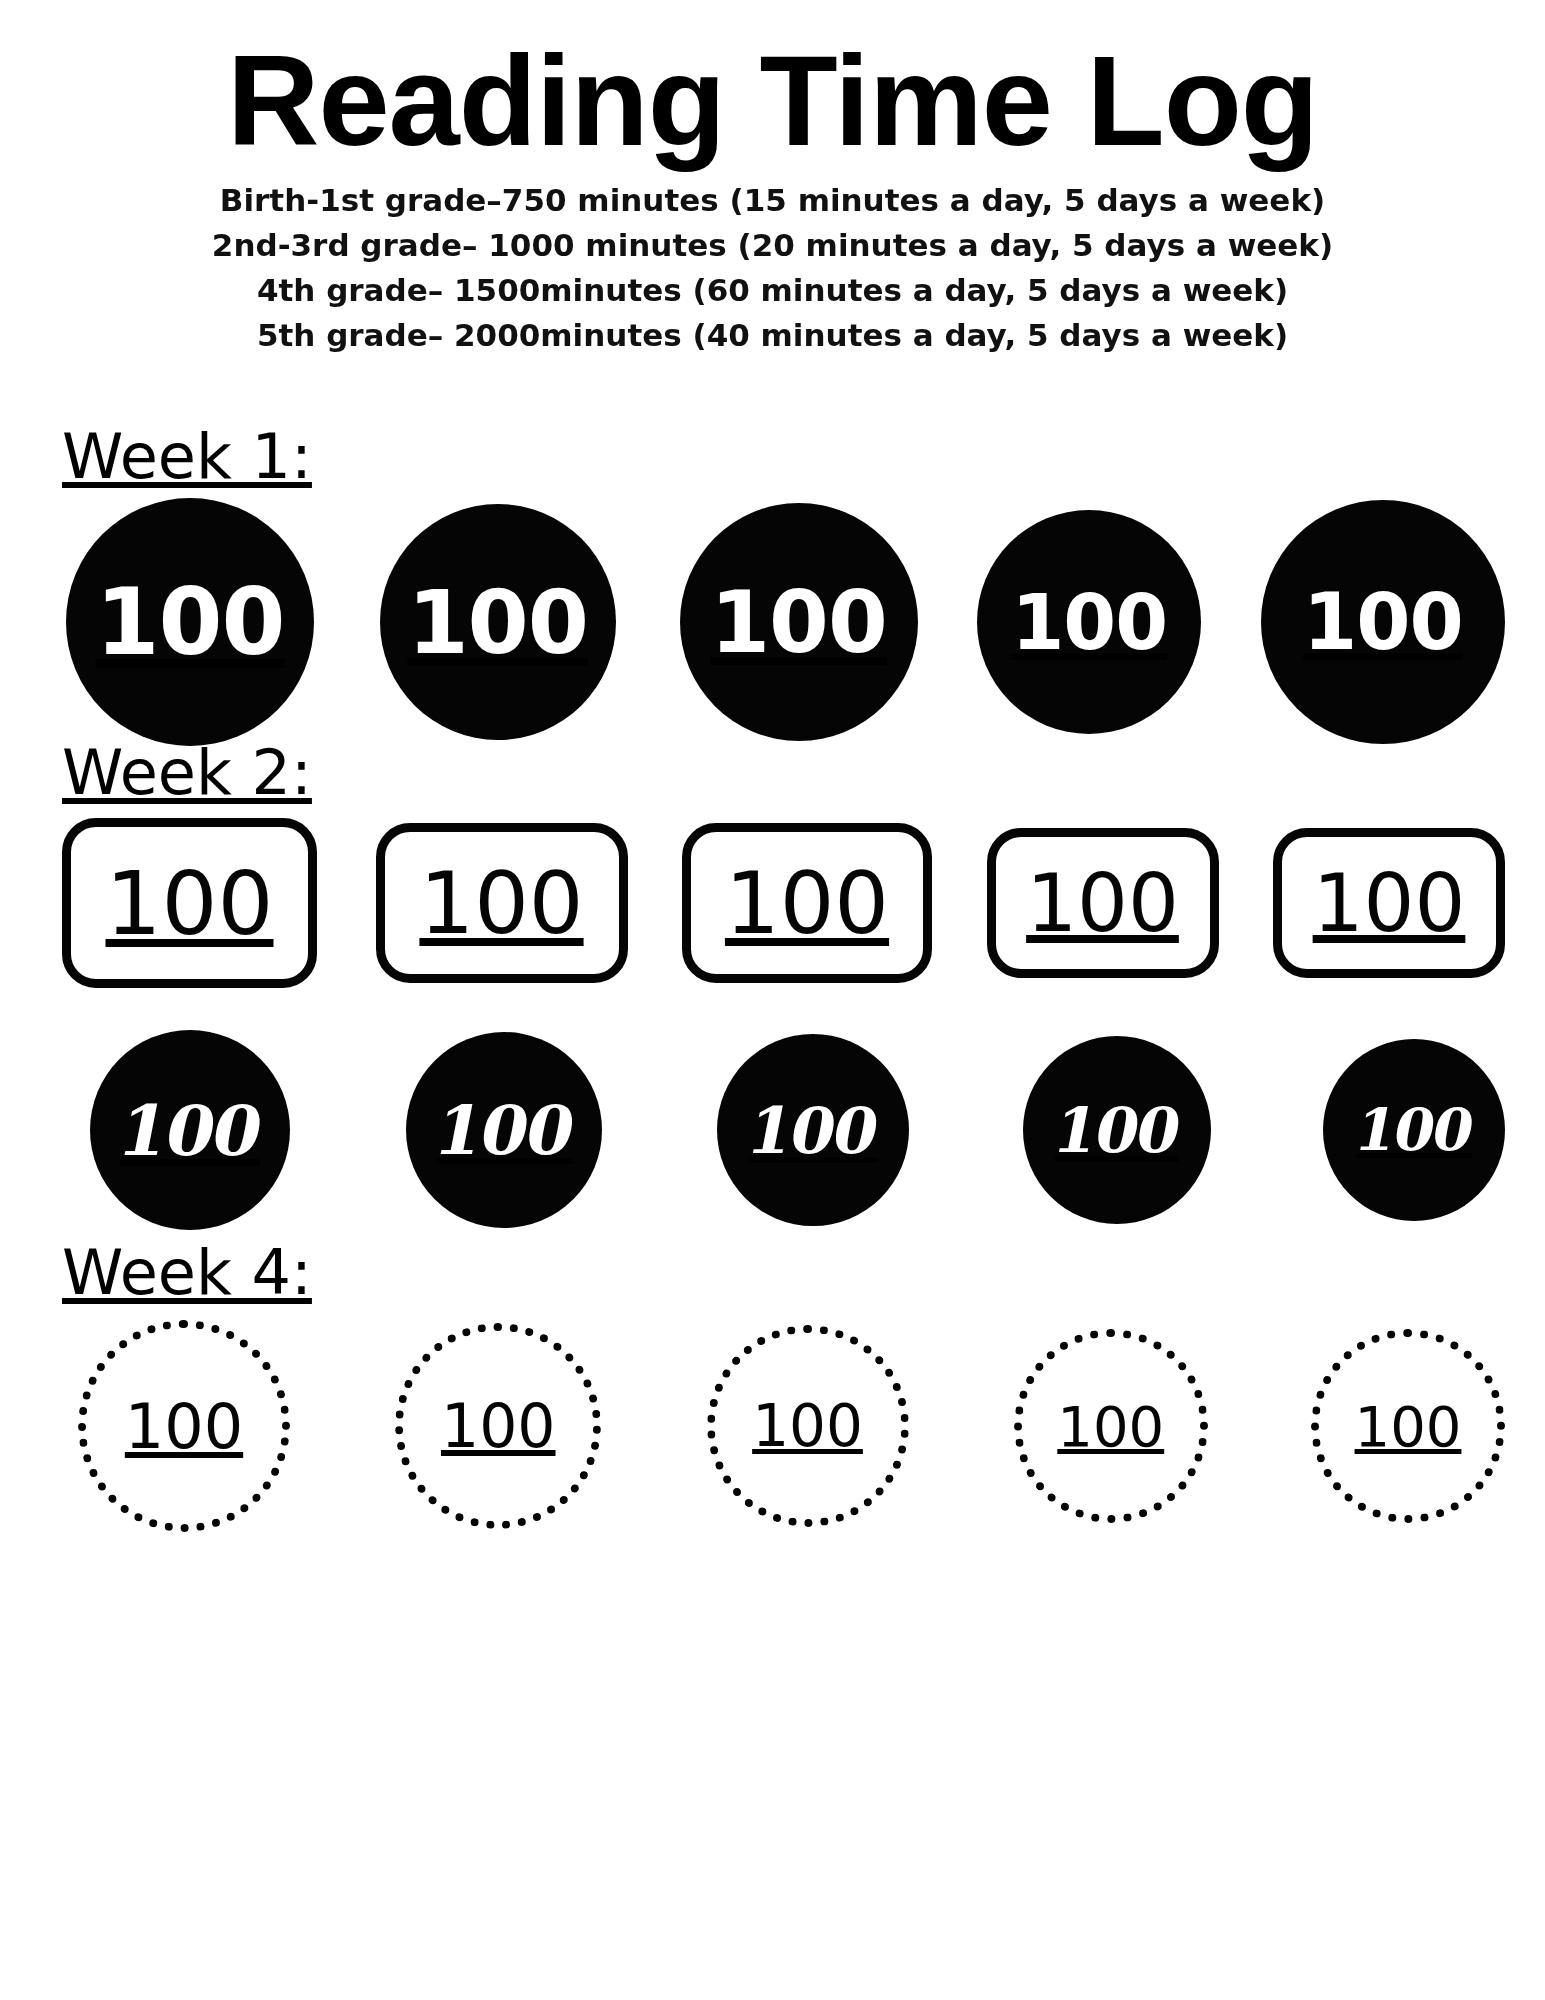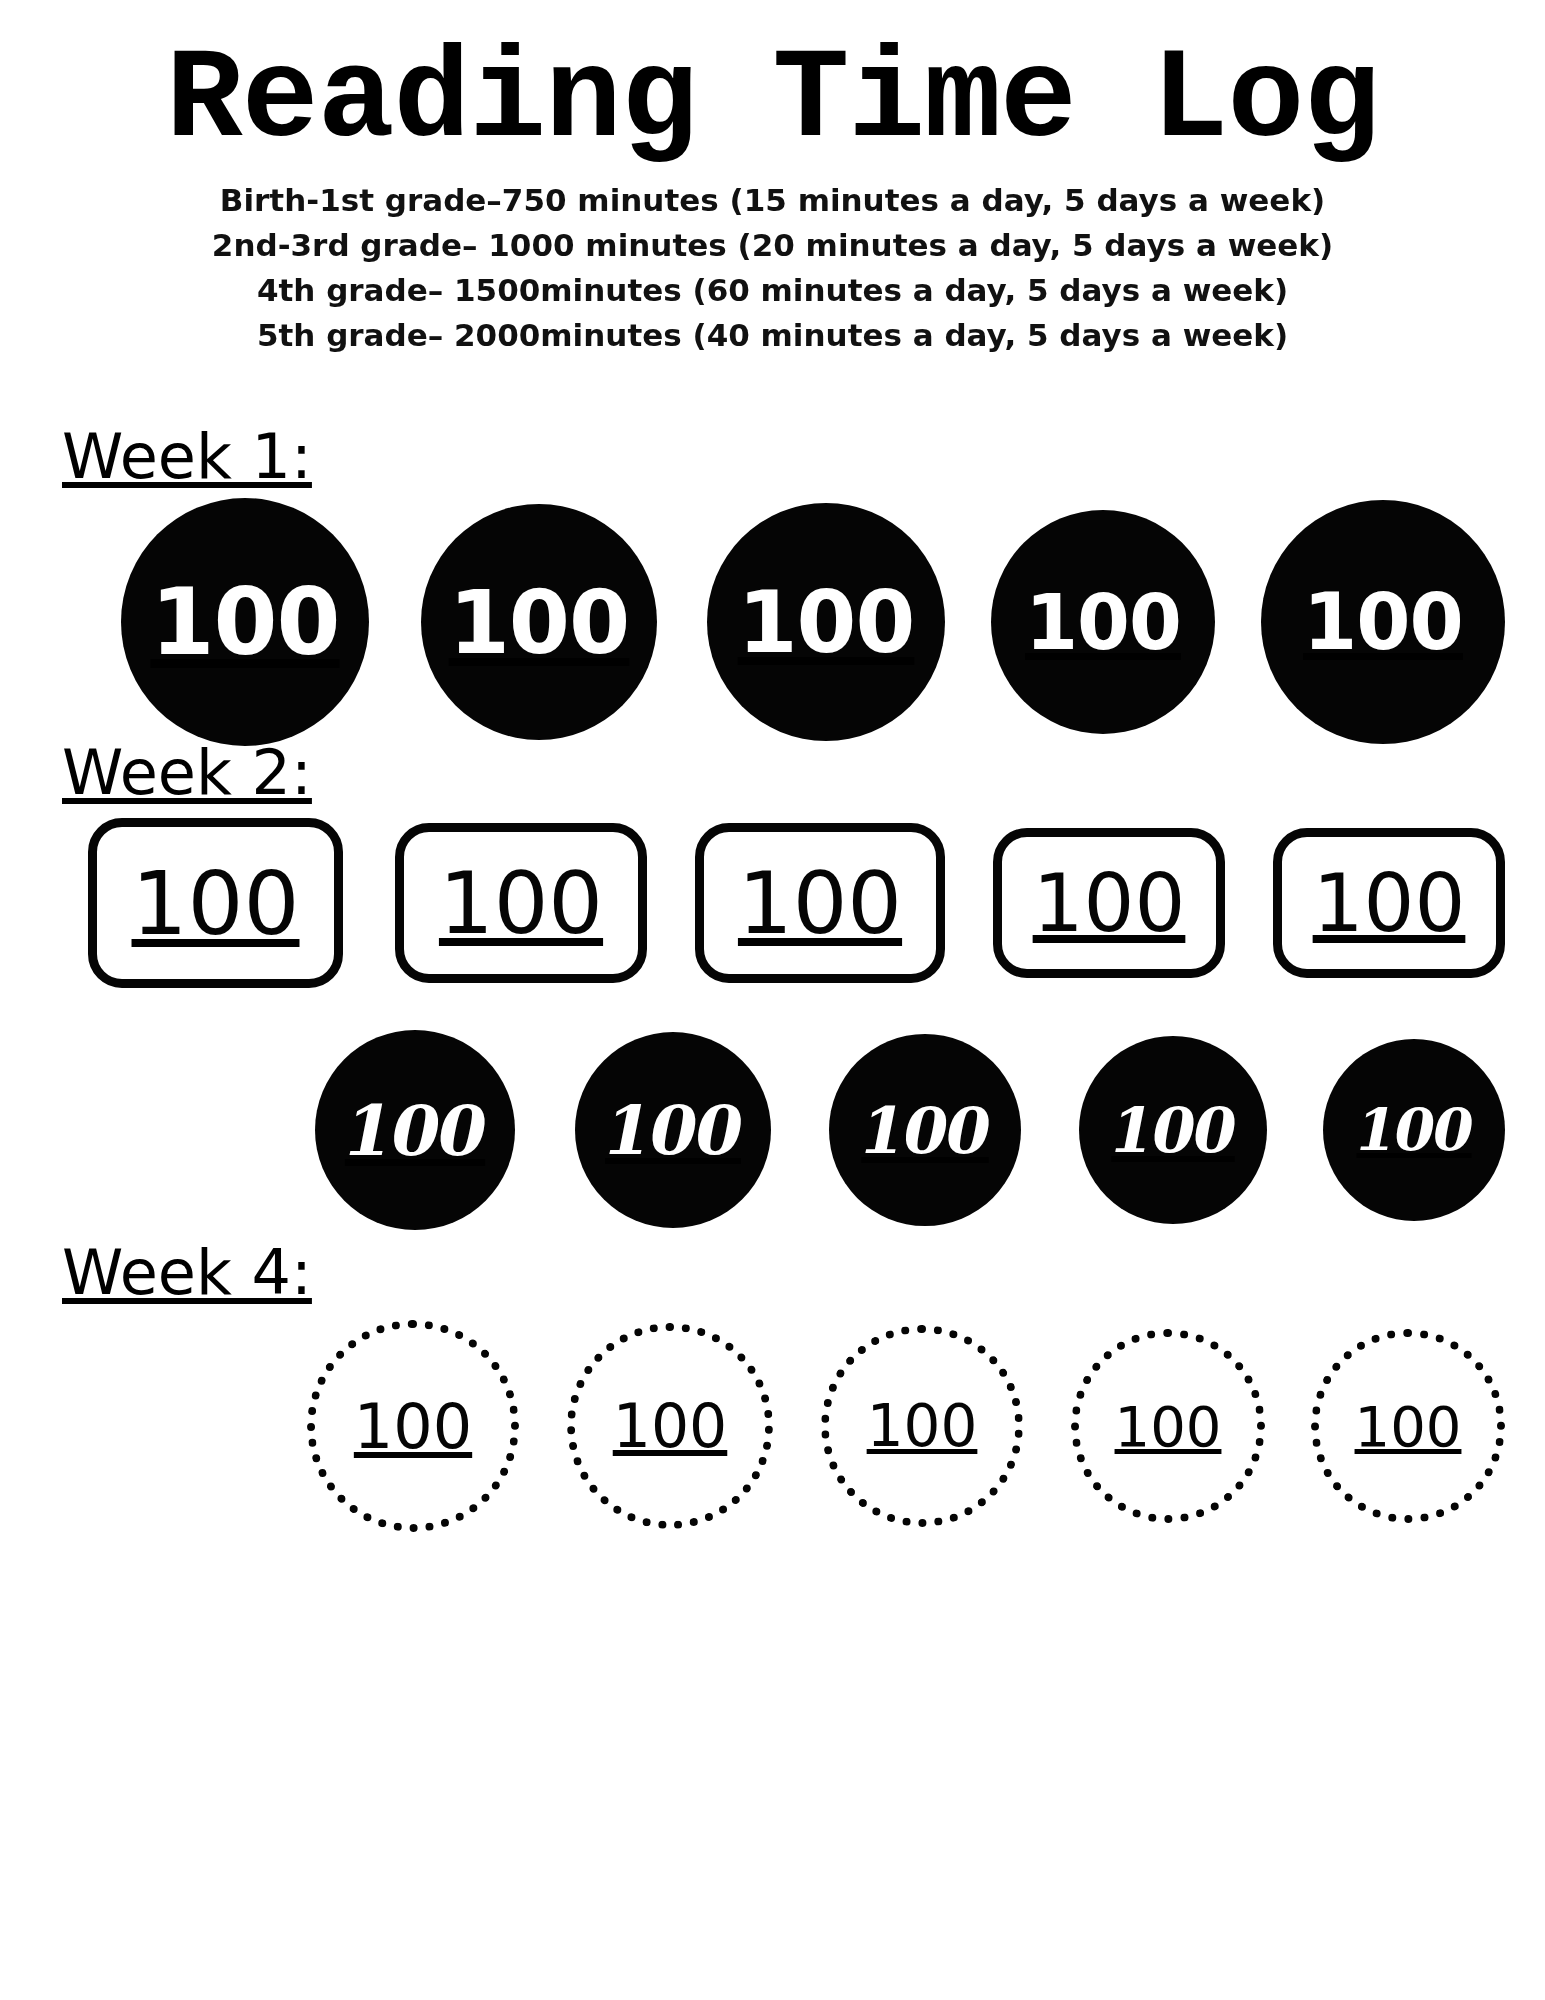--- a/index.html
+++ b/index.html
@@ -19,21 +19,21 @@
     width: 1545px;
     height: 2000px;
     position: relative;
     box-sizing: border-box;
     padding: 0 40px;
   }
 
   
   .title {
     text-align: center;
-    font-family: Liberation Mono, monospace;
+    font-family: Liberation Sans, sans-serif;
     font-weight: bold;
     font-size: 128px;
     line-height: 1.05;
     letter-spacing: -1px;
     margin-top: 34px;
     margin-bottom: 8px;
   }
 
   
   .subtitle {
@@ -57,21 +57,21 @@
   .week-label {
     font-family: "DejaVu Sans", sans-serif;
     font-size: 62px;
     line-height: 1;
     font-weight: normal;
     margin-left: 22px;
   }
   .row {
     display: flex;
     align-items: center;
-    justify-content: flex-end;
+    justify-content: space-between;
     gap: 0px;
   }
 
   
   .w1-row { margin-top: 10px; margin-left: 26px; }
   .badge-solid-circle {
     border-radius: 50%;
     background: #050505;
     color: #ffffff;
     display: flex;

